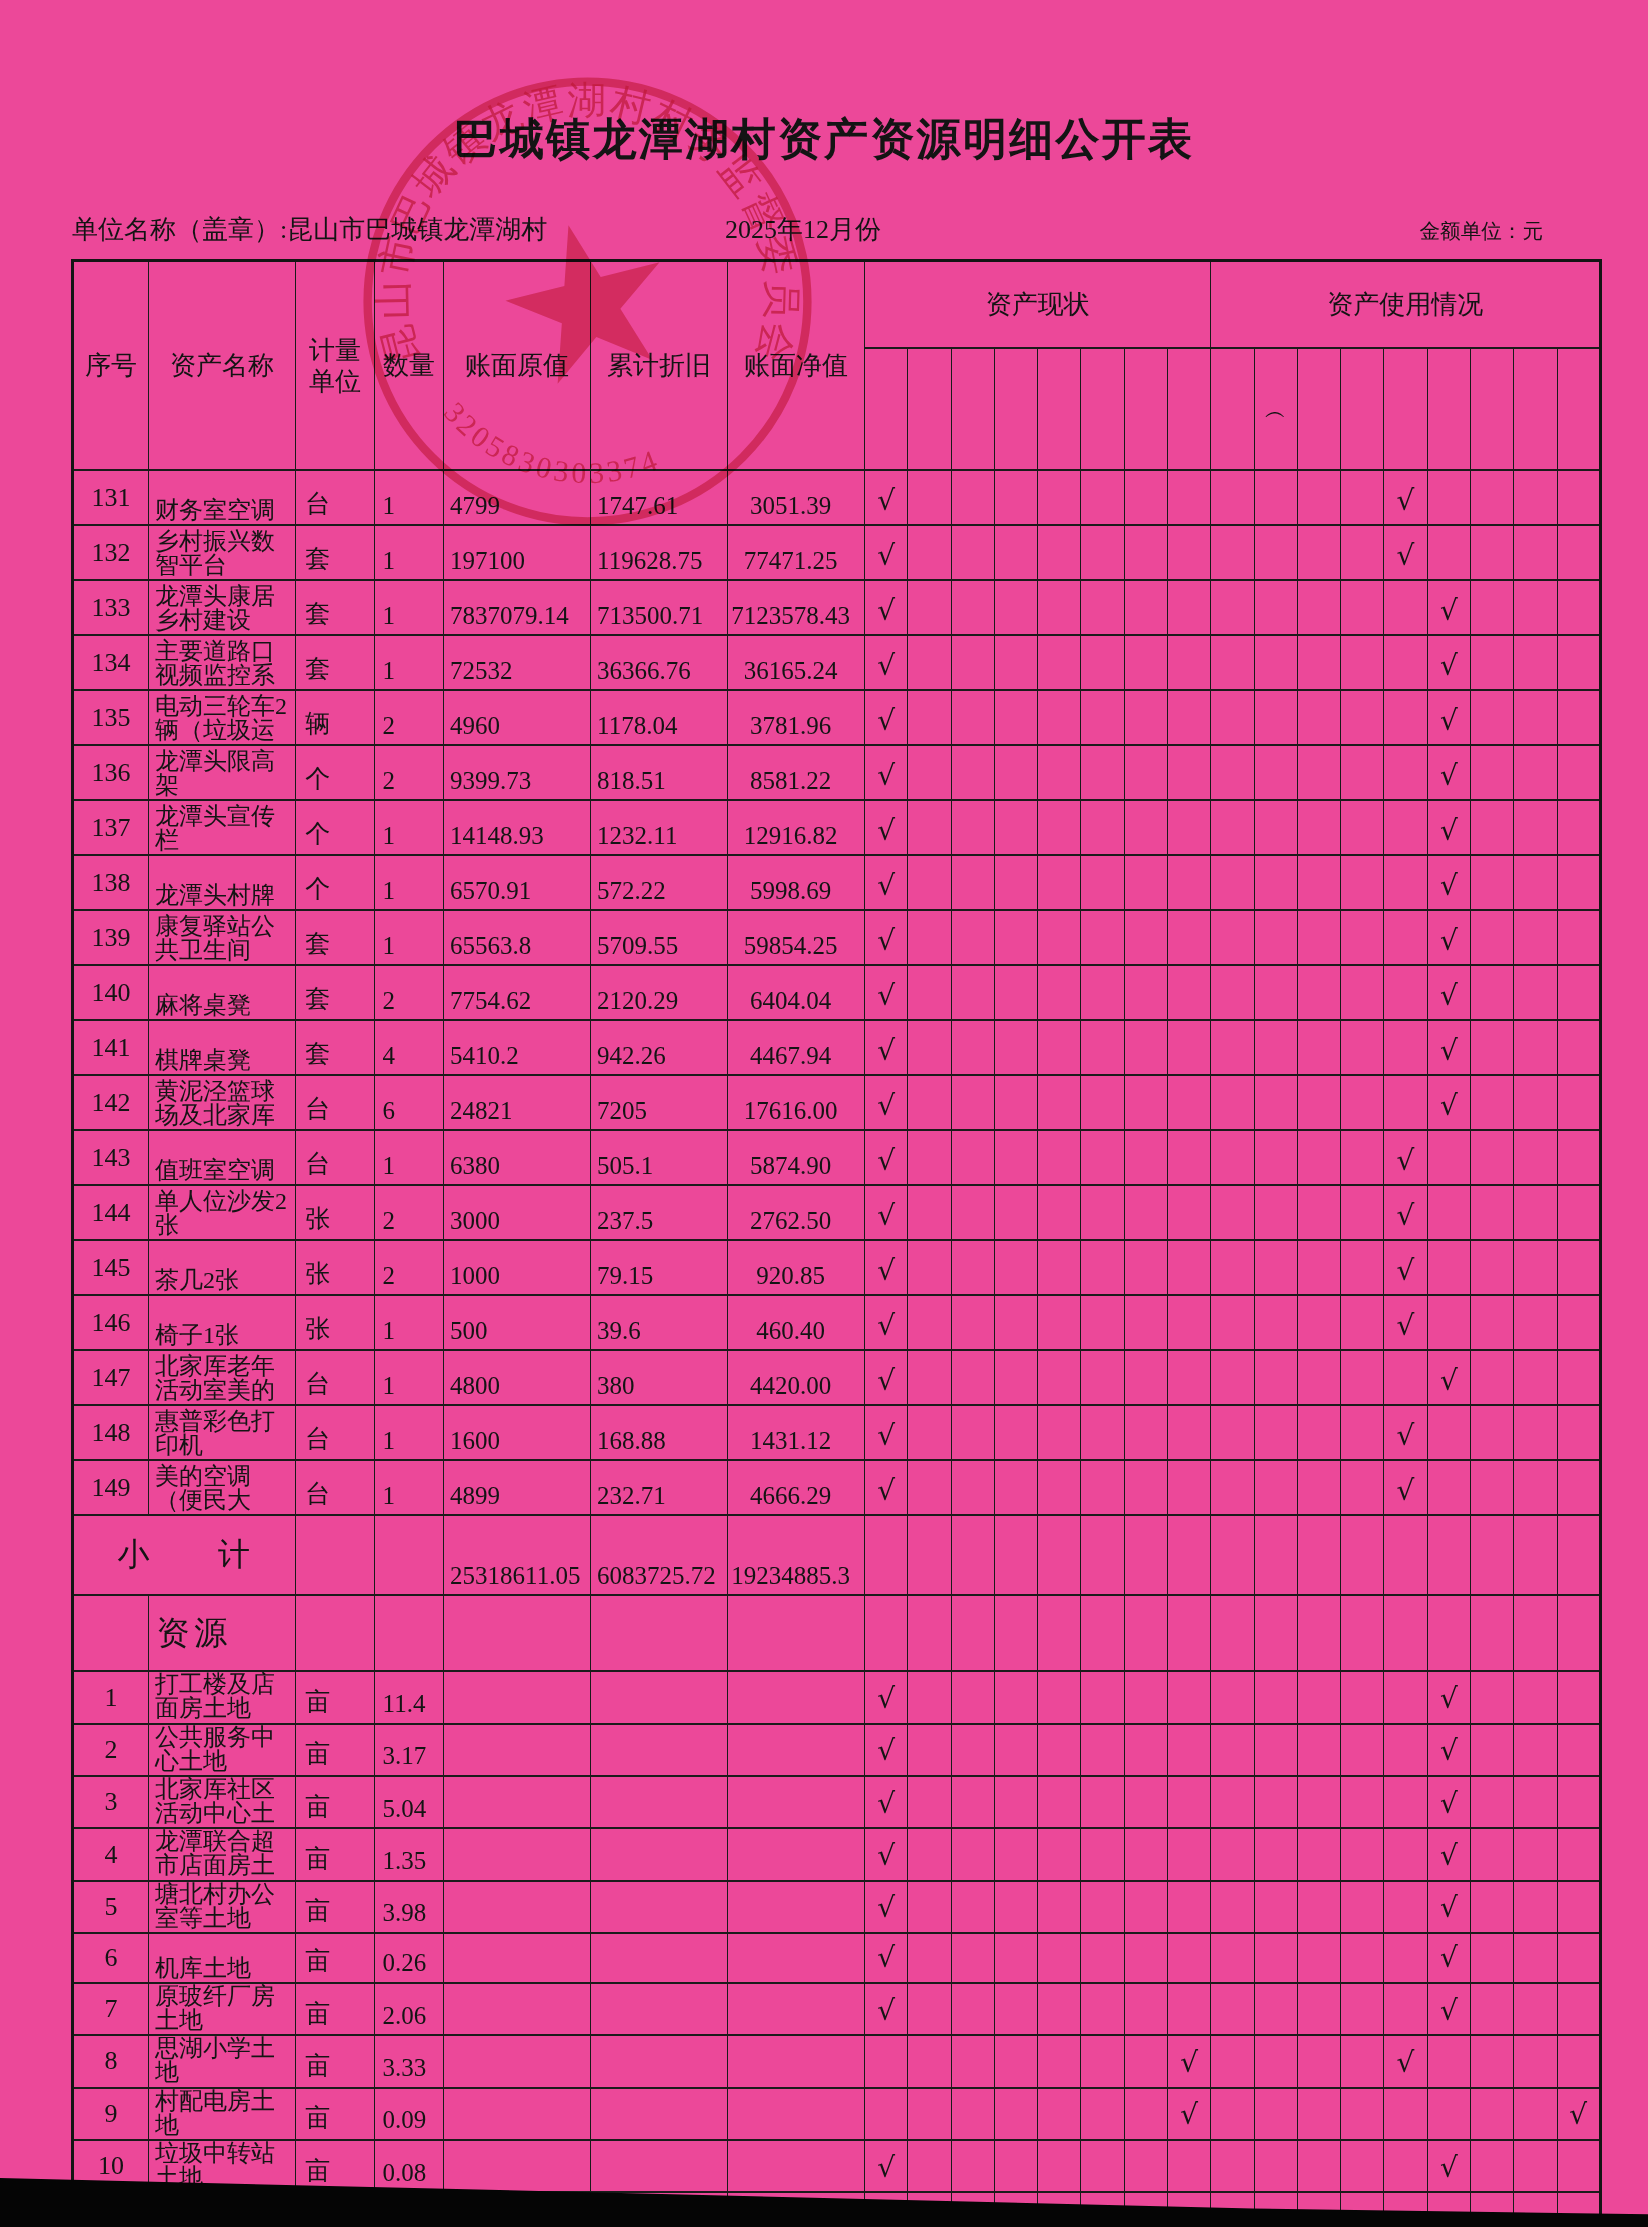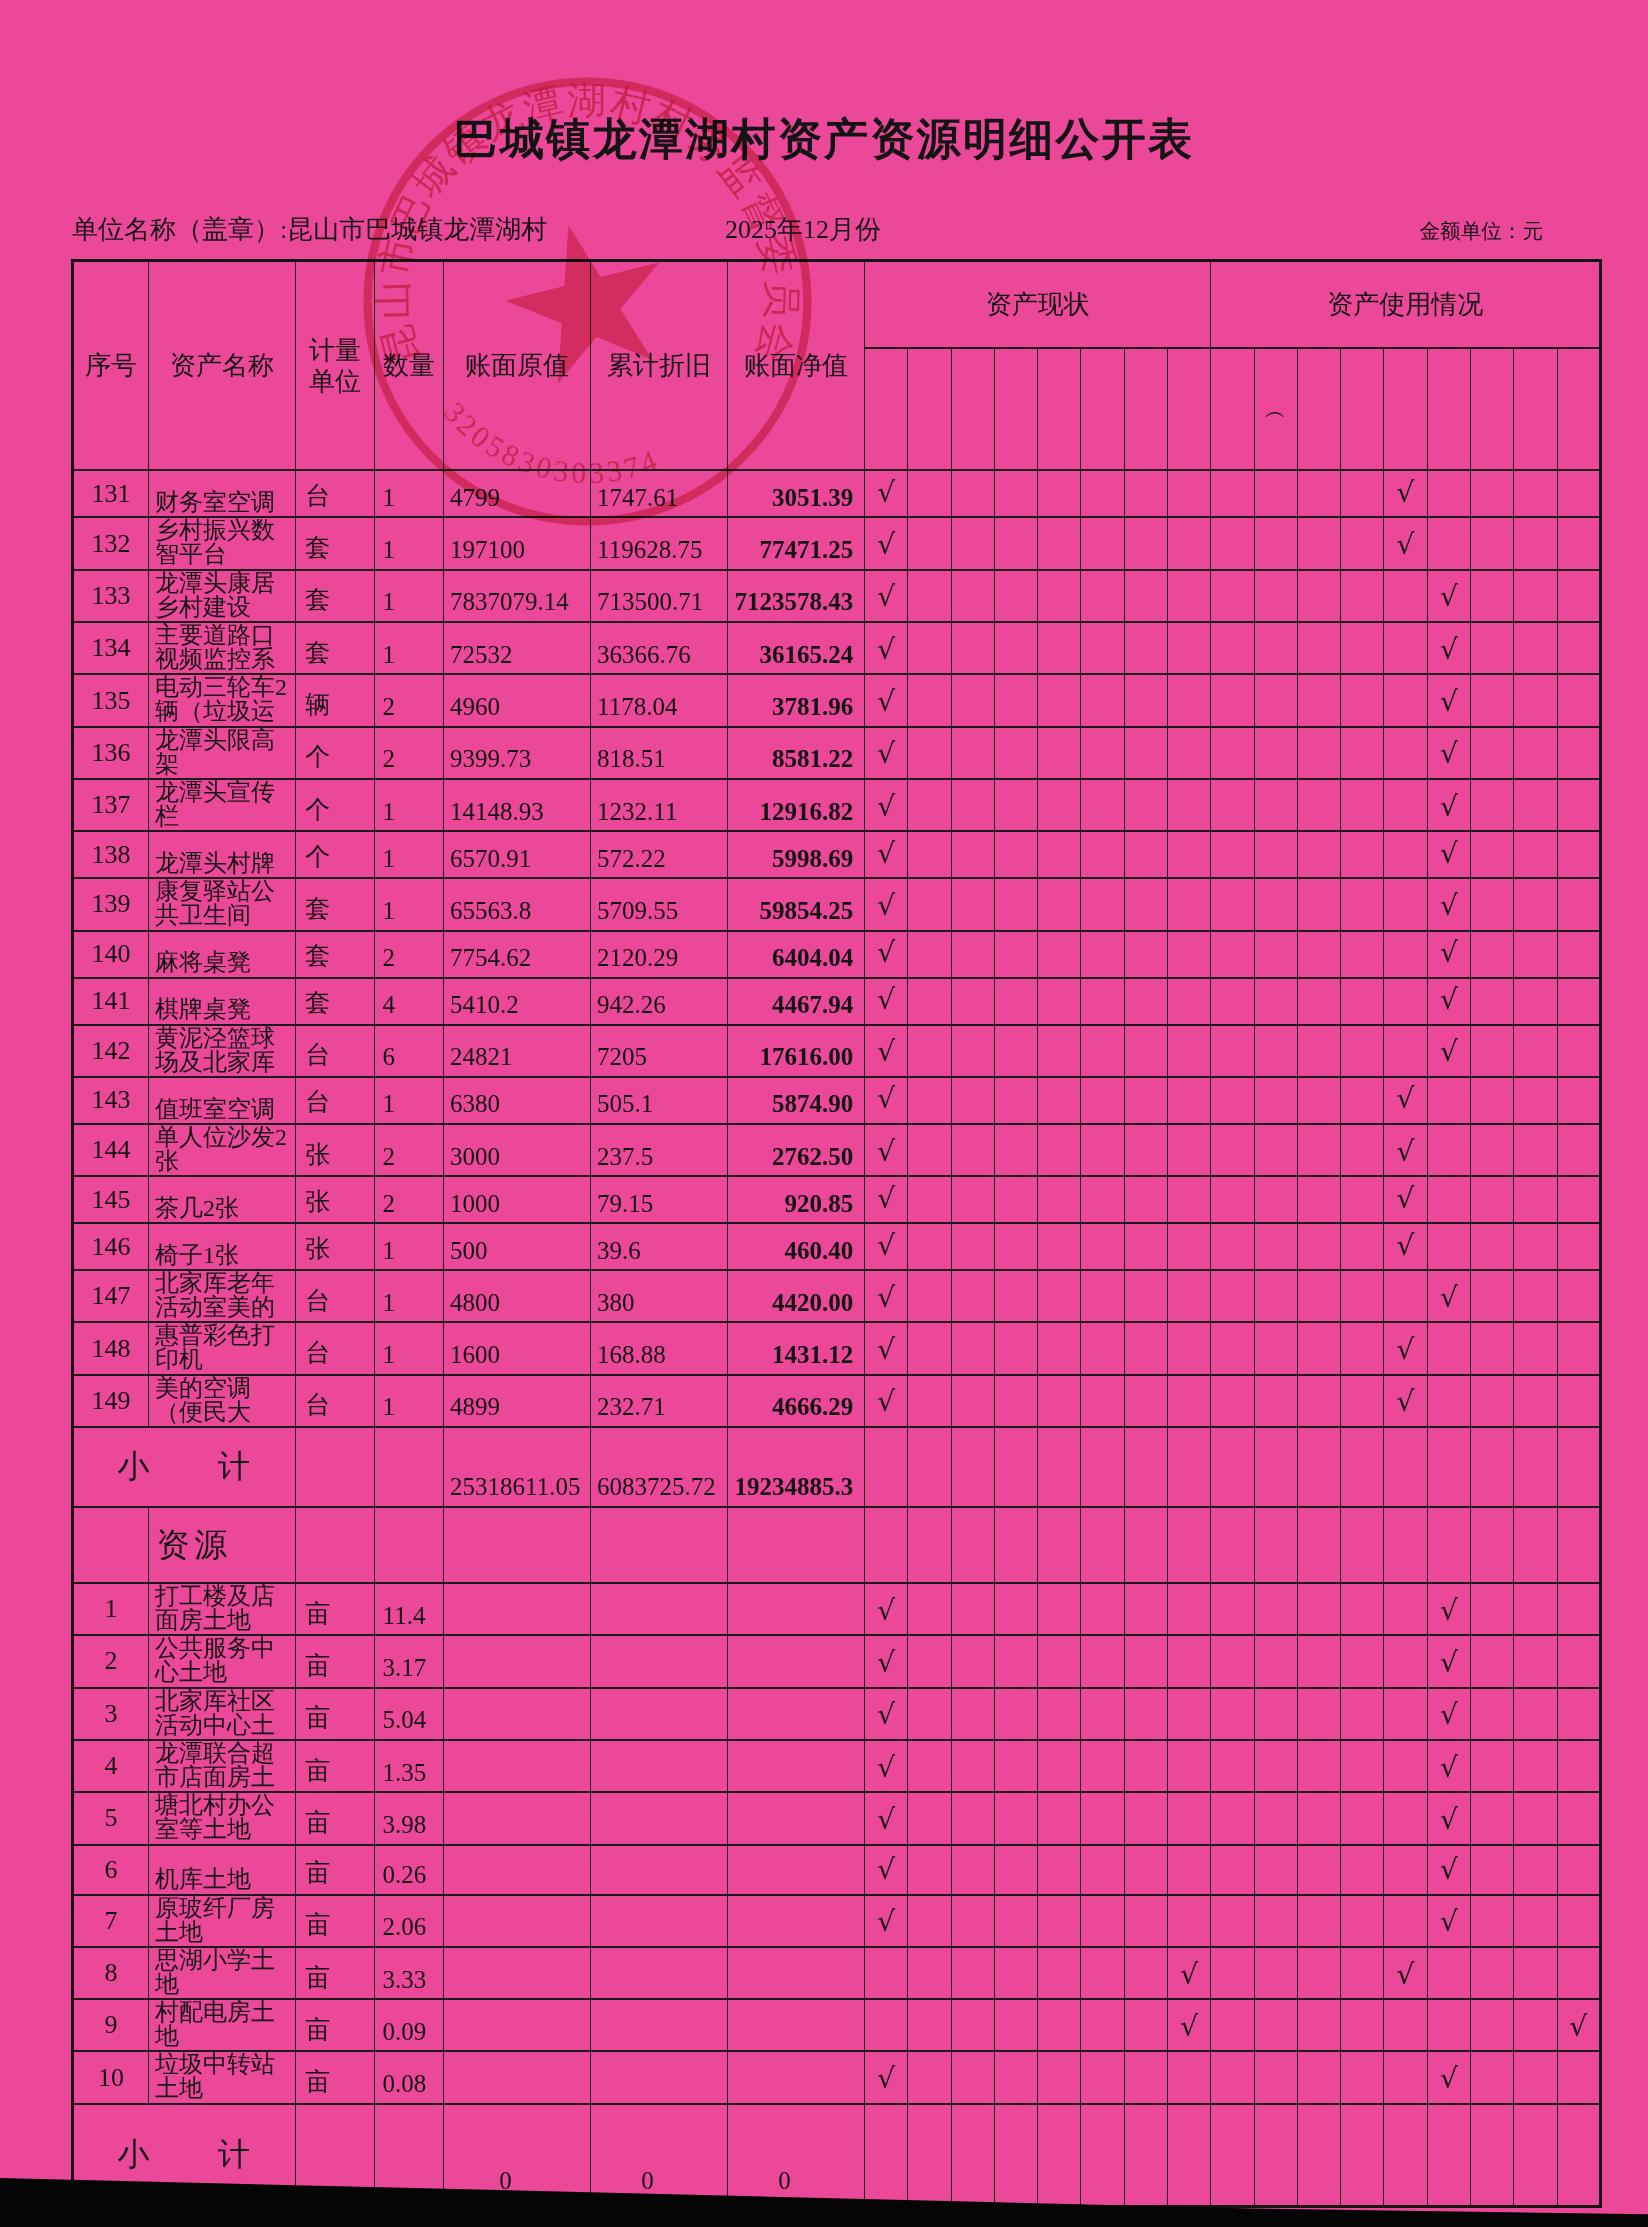--- a/index.html
+++ b/index.html
@@ -30,32 +30,32 @@
   }
   .sheet thead tr.grp{height:88px;}
   .sheet thead tr.subs{height:122px;}
   .sheet thead th{text-align:center;vertical-align:middle;font-size:26px;}
   th.h-unit{padding:0 12.2px;line-height:1.2;}
   span.v{
     writing-mode:vertical-rl;display:inline-block;max-height:113px;overflow:hidden;
     font-size:24px;line-height:1;letter-spacing:3.1px;
   }
   
-  tr.data-row{height:47px;}
+  tr.data-row{height:55px;}
   tr.res-row{height:50px;}
   tr.h-subtotal{height:80px;}
   tr.h-reslabel{height:76px;}
   tr.h-final{height:103px;}
   .sheet td{vertical-align:bottom;font-size:25px;}
   td.c-seq{vertical-align:middle;text-align:center;font-size:26px;}
   td.c-name{font-size:24px;line-height:24px;padding:0 4.6px 2.3px 6.1px;word-break:break-all;}
   td.c-unit{padding:0 0 4.6px 9.2px;}
   td.c-qty{padding:0 0 4.6px 7.6px;}
   td.c-num{padding:0 0 4.6px 6.1px;}
-  td.c-net{text-align:right;padding:0 10.7px 4.6px 0;font-weight:bold;}
+  td.c-net{text-align:center;padding:0 10.7px 4.6px 0;}
   td.c-chk{text-align:center;padding:0 0 7.6px 0;font-size:28px;font-family:"DejaVu Sans",sans-serif;}
   td.c-subl{vertical-align:middle;text-align:center;font-size:32px;letter-spacing:1.5px;}
   td.c-resl{vertical-align:middle;font-size:33px;padding-left:7.6px;letter-spacing:4.6px;}
   td.c-zero{text-align:center;padding:0 23px 10.7px 0;}
   
   .seal{position:absolute;left:347px;top:61px;width:481px;height:481px;
         pointer-events:none;mix-blend-mode:multiply;opacity:.9;}
   
   .scan-band{
     position:absolute;left:0;bottom:0;width:1648px;height:49px;background:#050505;

